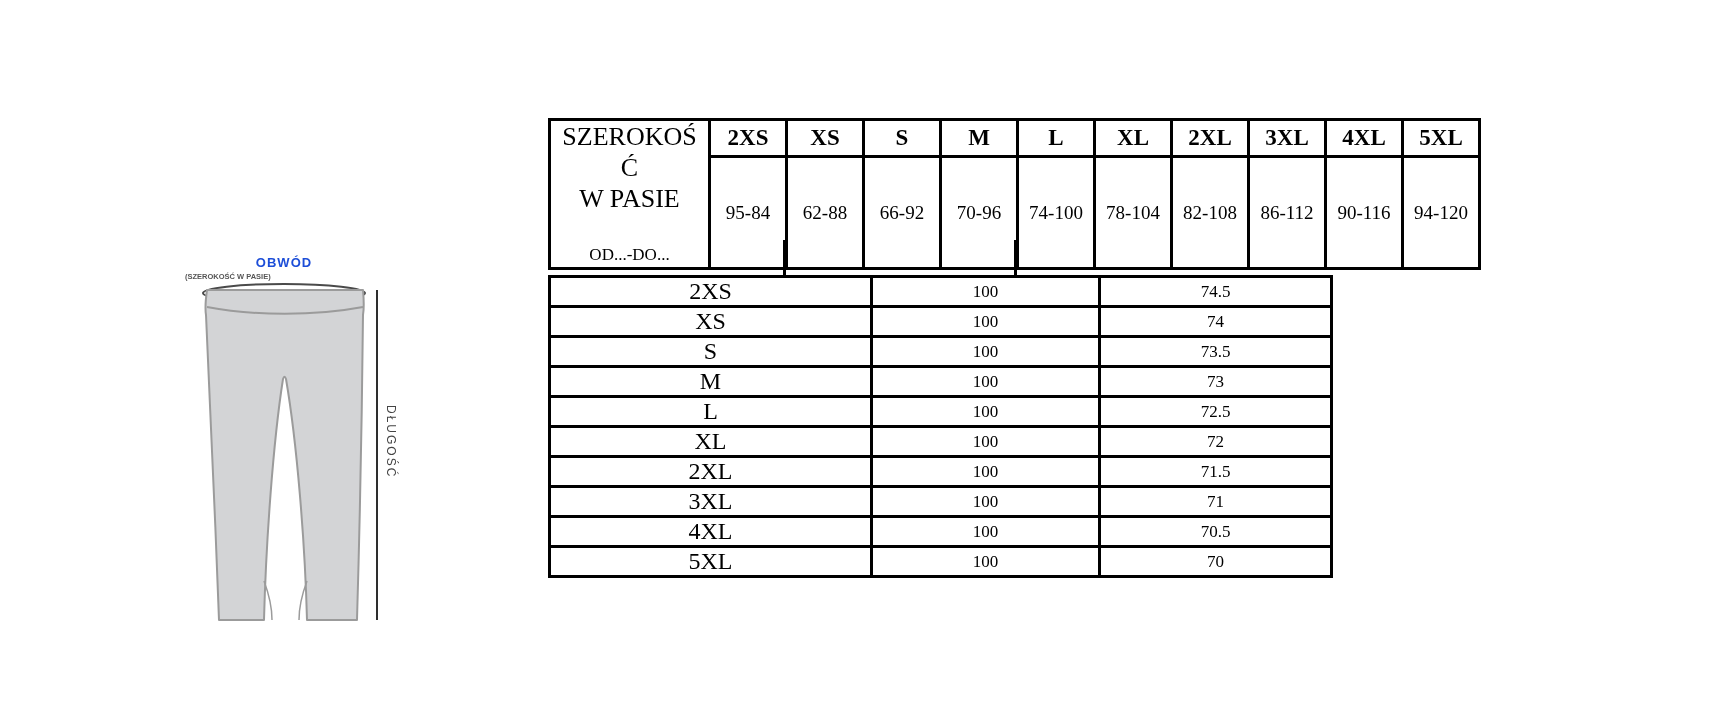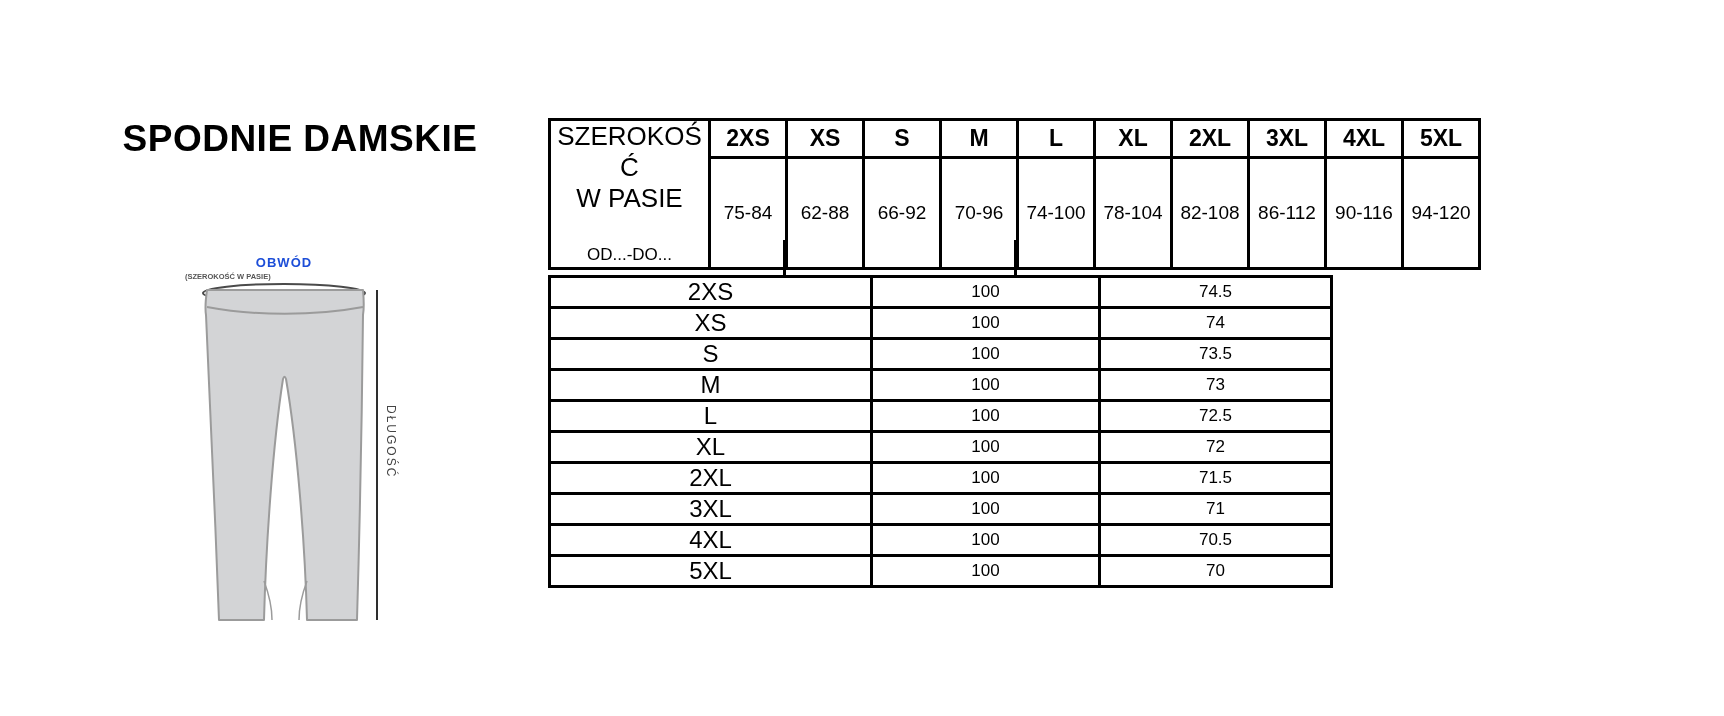--- a/index.html
+++ b/index.html
@@ -31,21 +31,21 @@
   }
   .fig-svg { position:absolute; left:0; top:28px; }
   .dlugosc {
     position:absolute; left:199px; top:150px;
     writing-mode:vertical-rl;
     font-size:12px; letter-spacing:2px; color:#444;
   }
 
   
   table { border-collapse:collapse; table-layout:fixed; position:absolute; }
-  td, th { border:3px solid #000; text-align:center; vertical-align:middle; padding:0; overflow:hidden; }
+  td, th { border:3px solid #000; text-align:center; vertical-align:middle; padding:0; overflow:hidden;font-family:Liberation Serif, serif; }
 
   
   .t1 { left:548px; top:118px; width:930px; }
   .t1 th.size-h { height:26px; font-weight:bold; font-size:23px; }
   .t1 tr.ranges td { height:84px; font-size:19px; font-weight:normal; }
   .t1 td.t1-label { font-size:26px; line-height:31px; font-weight:normal; }
   .t1 .t1-sub { font-size:17px; line-height:24px;margin-top:29px; }
 
   
   .t2 { left:548px; top:275px; width:782px; }
@@ -61,21 +61,20 @@
   .connector { position:absolute; width:3px; height:38px; top:240px; background:#000; }
   .c1 { left:783px; }
   .c2 { left:1014px; }
 </style>
 </head>
 <body>
 
 <div>
 
   <div class="title">
-    <div>SPODNIE DAMSKIE</div>
   </div>
 
   <div class="figure">
     <div class="obwod">OBWÓD</div>
     <div class="obwod-sub">(SZEROKOŚĆ W PASIE)</div>
     <svg class="fig-svg" width="215" height="350" viewBox="0 0 215 350">
 
       <ellipse cx="99" cy="10" rx="81" ry="9" fill="#ffffff" stroke="#4a4a4a" stroke-width="2"></ellipse>
 
       <path d="M 22 7 L 178 7
@@ -126,21 +125,21 @@
       <th class="size-h">S</th>
       <th class="size-h">M</th>
       <th class="size-h">L</th>
       <th class="size-h">XL</th>
       <th class="size-h">2XL</th>
       <th class="size-h">3XL</th>
       <th class="size-h">4XL</th>
       <th class="size-h">5XL</th>
     </tr>
     <tr class="ranges">
-      <td>75-84</td>
+      <td>95-84</td>
       <td>62-88</td>
       <td>66-92</td>
       <td>70-96</td>
       <td>74-100</td>
       <td>78-104</td>
       <td>82-108</td>
       <td>86-112</td>
       <td>90-116</td>
       <td>94-120</td>
     </tr>

